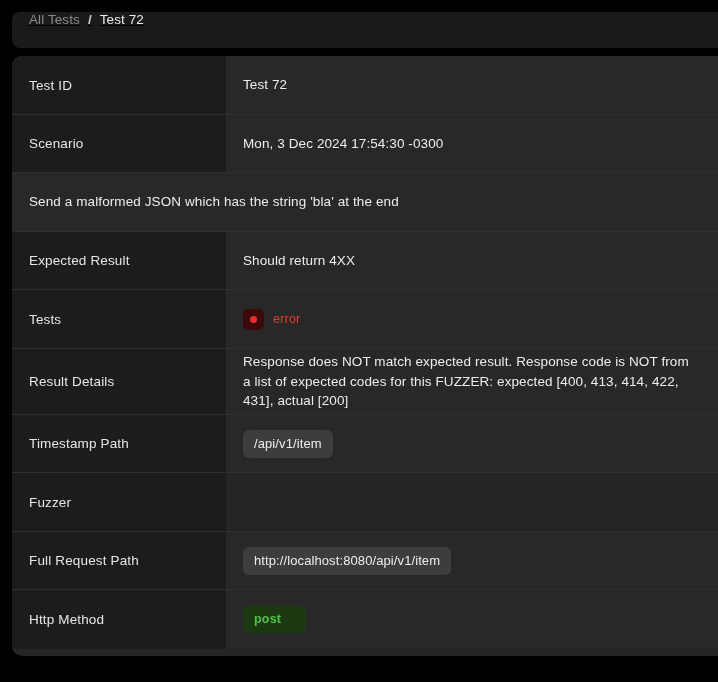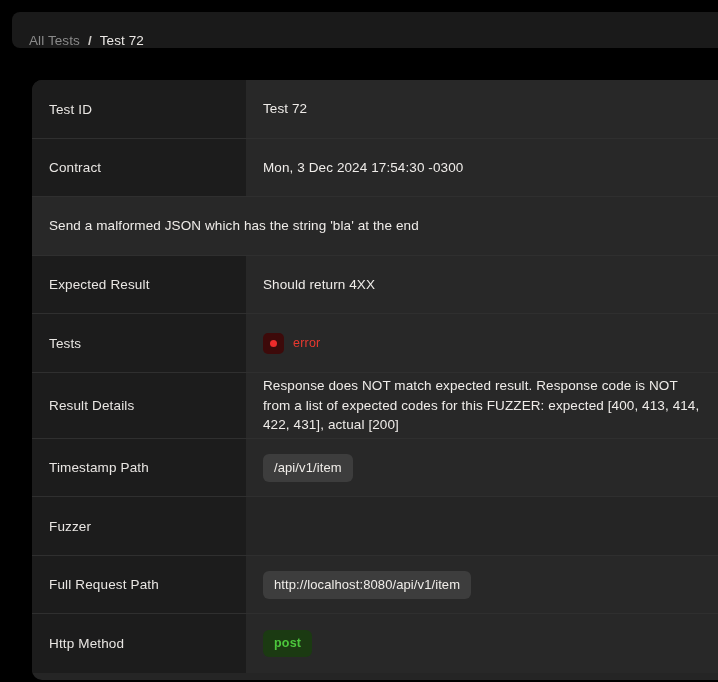--- a/index.html
+++ b/index.html
@@ -20,22 +20,23 @@
   .breadcrumb-bar {
     position: absolute;
     left: 12px;
     top: 12px;
     right: 0;
     height: 36px;
     background: #1a1a1a;
     border-top-left-radius: 8px;
     border-bottom-left-radius: 8px;
     display: flex;
-    align-items: flex-end;
+    align-items: flex-start;
     padding-left: 17px;
+    text-decoration: underline;
   }
 
   .crumb-link {
     font-size: 13.5px;
     color: #8a8a8a;
     letter-spacing: 0.1px;
     text-decoration: none;
     cursor: pointer;
   }
 
@@ -49,28 +50,27 @@
   .crumb-current {
     font-size: 13.5px;
     color: #ece9e6;
     letter-spacing: 0.1px;
   }
 
   
   .detail-panel {
     position: absolute;
     left: 12px;
-    top: 80px;
+    top: 56px;
     right: 0;
     height: 600px;
     border-top-left-radius: 10px;
     border-bottom-left-radius: 10px;
     overflow: hidden;
     background: #252525;
-    margin-left: 20px;
   }
 
   .detail-table {
     display: flex;
     flex-direction: column;
     width: 100%;
     height: 100%;
   }
 
   .detail-row {
@@ -161,21 +161,21 @@
     font-size: 13px;
     color: #f0ede9;
     letter-spacing: 0.1px;
   }
 
   
   .method-badge {
     display: inline-block;
     background: #1b3a12;
     border-radius: 6px;
-    padding: 6px 11px 7px 11px;
+    padding: 6px 25px 7px 11px;
     font-size: 12.5px;
     font-weight: 700;
     color: #4cc63c;
     letter-spacing: 0.2px;
   }
 </style>
 </head>
 <body>
 
 <div class="breadcrumb-bar">
@@ -186,21 +186,21 @@
 
 <div class="detail-panel">
   <div class="detail-table" id="detail-table">
       <div class="detail-row">
         <div class="row-label">Test ID</div>
         <div class="row-value">
           <span class="value-text">Test 72</span>
         </div>
       </div>
       <div class="detail-row">
-        <div class="row-label">Contract</div>
+        <div class="row-label">Scenario</div>
         <div class="row-value">
           <span class="value-text">Mon, 3 Dec 2024 17:54:30 -0300</span>
         </div>
       </div>
       <div class="detail-row">
         <div class="row-value">
           <span class="value-text">Send a malformed JSON which has the string 'bla' at the end</span>
         </div>
       </div>
       <div class="detail-row">

